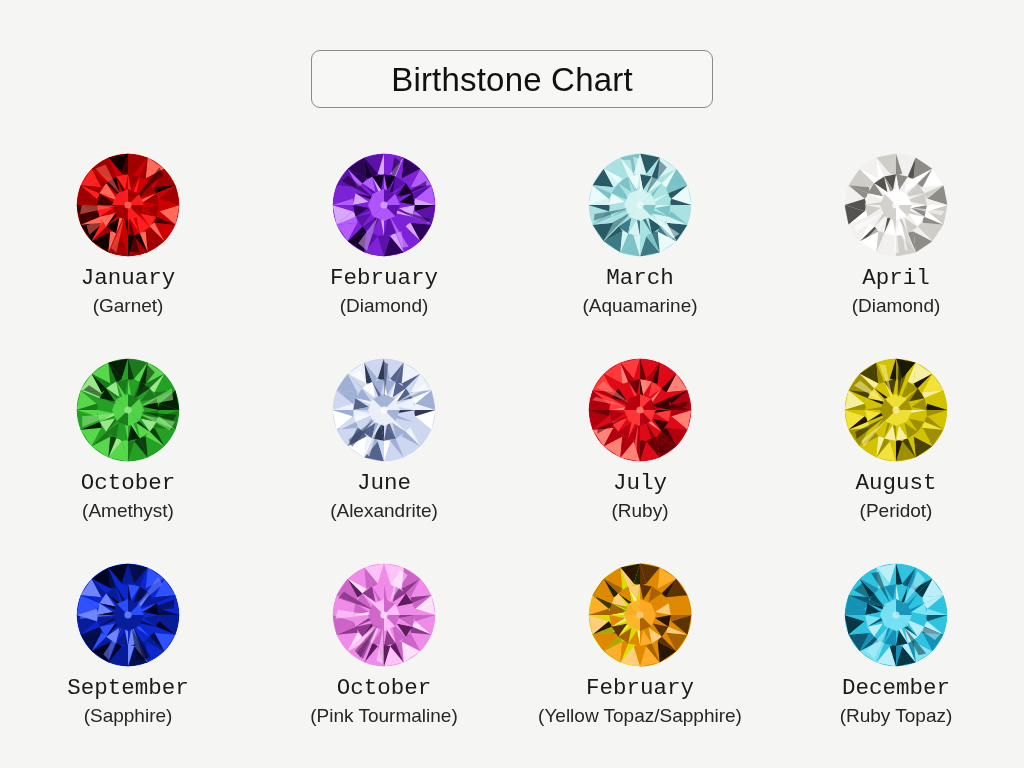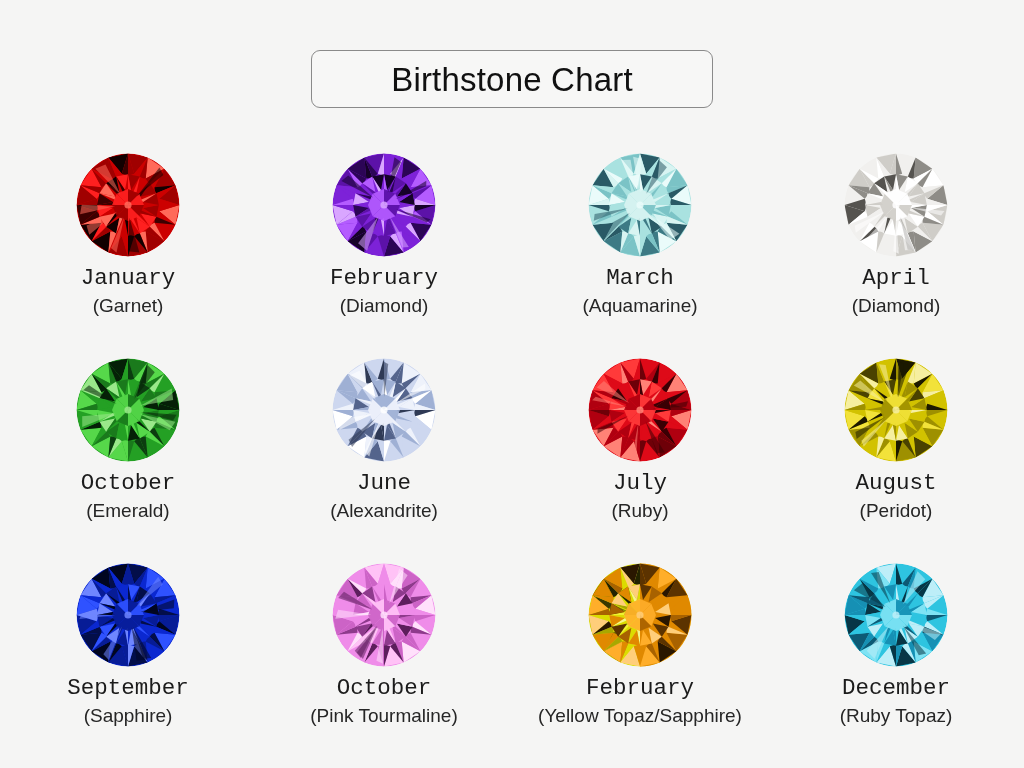--- a/index.html
+++ b/index.html
@@ -622,21 +622,21 @@
           <circle cx="100" cy="100" r="6.790000000000001" fill="#9ae88a" opacity="0.85"></circle>
           <polygon points="15.9,62.4 26.4,53.1 78.7,88.5" fill="#052007" opacity="0.55"></polygon>
           <polygon points="189.5,122.1 178.6,138.0 122.8,108.2" fill="#9ae88a" opacity="0.55"></polygon>
           <polygon points="137.3,15.7 150.5,28.8 112.0,78.9" fill="#052007" opacity="0.55"></polygon>
           <polygon points="13.7,132.2 13.5,111.7 76.5,105.9" fill="#9ae88a" opacity="0.55"></polygon>
           <polygon points="191.7,109.0 185.1,119.7 123.9,103.9" fill="#052007" opacity="0.55"></polygon>
           <polygon points="182.6,59.2 185.2,81.2 122.9,92.0" fill="#9ae88a" opacity="0.55"></polygon>
         </g>
       </svg>
       <div class="gem-month">October</div>
-      <div class="gem-name">(Emerald)</div>
+      <div class="gem-name">(Amethyst)</div>
     </div>
     <div class="gem-cell">
       <svg viewBox="0 0 200 200" class="gem-stone">
         <defs>
           <clipPath id="clip-alexandrite">
             <circle cx="100" cy="100" r="97"></circle>
           </clipPath>
         </defs>
         <g clip-path="url(#clip-alexandrite)">
           <circle cx="100" cy="100" r="97" fill="#cdd7ef"></circle>

